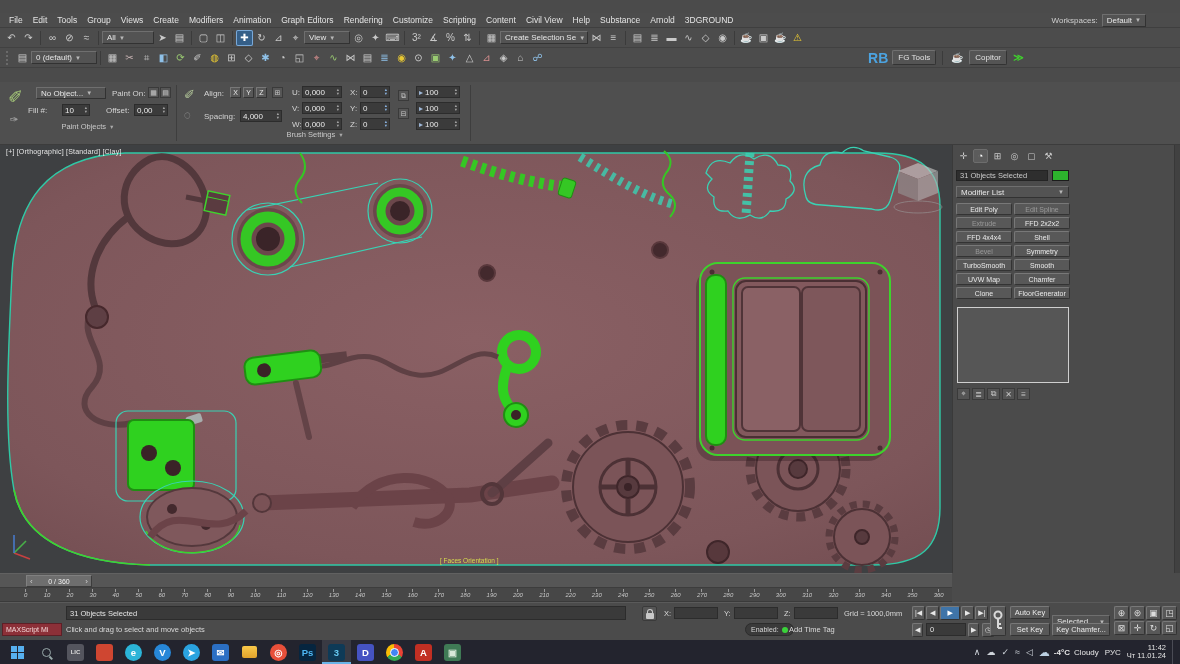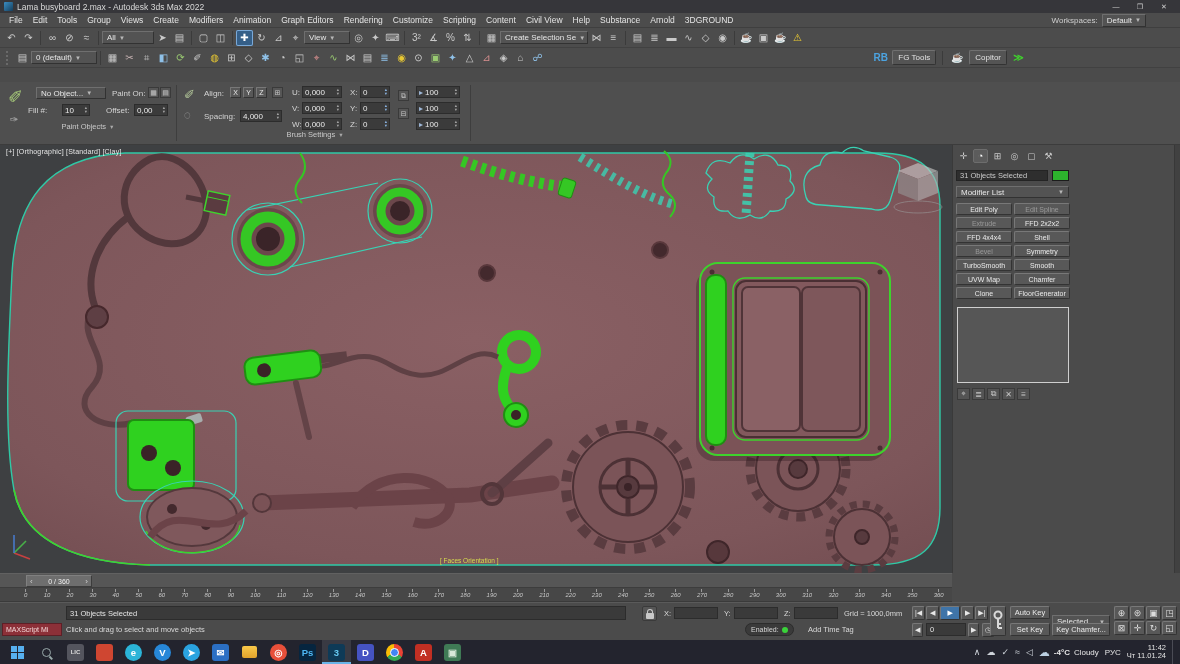--- a/index.html
+++ b/index.html
@@ -106,30 +106,20 @@
 #weather .wicon{font-size:11px;color:#bcd0e2}
 #langlbl{font-size:8px;color:#e4e4e4}
 #clock{display:flex;flex-direction:column;align-items:flex-end;font-size:7.5px;line-height:8.5px;color:#e4e4e4;white-space:nowrap}
 #showdesk{width:4px;height:24px;border-left:1px solid #4a4b55}
 </style>
 </head>
 <body>
 
 <div id="app">
 
-  <div id="titlebar" class="abs">
-    <span class="appicon"></span>
-    <span class="title">Lama busyboard 2.max - Autodesk 3ds Max 2022</span>
-    <span class="wbtns">
-
-    <button class="wbtn apply">—</button>
-        <button class="wbtn apply">❐</button>
-        <button class="wbtn apply">✕</button>
-      </span>
-  </div>
 
   <div id="menubar" class="abs">
     <span class="grp">
       
     <span class="menuitem apply">File</span><span class="menuitem apply">Edit</span><span class="menuitem apply">Tools</span><span class="menuitem apply">Group</span><span class="menuitem apply">Views</span><span class="menuitem apply">Create</span><span class="menuitem apply">Modifiers</span><span class="menuitem apply">Animation</span><span class="menuitem apply">Graph Editors</span><span class="menuitem apply">Rendering</span><span class="menuitem apply">Customize</span><span class="menuitem apply">Scripting</span><span class="menuitem apply">Content</span><span class="menuitem apply">Civil View</span><span class="menuitem apply">Help</span><span class="menuitem apply">Substance</span><span class="menuitem apply">Arnold</span><span class="menuitem apply">3DGROUND</span></span>
     <span id="workspaces">
       <span>Workspaces:</span>
       <span class="dd">
         <span>Default</span>
           <span class="caret">▼</span>
@@ -174,21 +164,21 @@
   <div id="tb2" class="toolbar abs">
     <span class="handle"></span>
     <button class="tbi">▤</button>
     <span class="dd" style="width:66px">
         <span>0 (default)</span>
         <span class="caret">▼</span>
       </span>
     <span class="sep"></span>
     <span class="grp"><button class="tbi apply">▦</button><button class="tbi apply" style="color: rgb(200, 180, 180);">✂</button><button class="tbi apply">⌗</button><button class="tbi apply" style="color: rgb(143, 193, 232);">◧</button><button class="tbi apply" style="color: rgb(154, 203, 114);">⟳</button><button class="tbi apply">✐</button><button class="tbi apply" style="color: rgb(232, 200, 50);">◍</button><button class="tbi apply">⊞</button><button class="tbi apply">◇</button><button class="tbi apply" style="color: rgb(143, 193, 232);">✱</button><button class="tbi apply">◔</button><button class="tbi apply">◱</button><button class="tbi apply" style="color: rgb(217, 143, 143);">⌖</button><button class="tbi apply" style="color: rgb(154, 203, 114);">∿</button><button class="tbi apply">⋈</button><button class="tbi apply">▤</button><button class="tbi apply" style="color: rgb(143, 193, 232);">≣</button><button class="tbi apply" style="color: rgb(232, 200, 50);">◉</button><button class="tbi apply">⊙</button><button class="tbi apply" style="color: rgb(154, 203, 114);">▣</button><button class="tbi apply" style="color: rgb(143, 193, 232);">✦</button><button class="tbi apply">△</button><button class="tbi apply" style="color: rgb(217, 143, 143);">⊿</button><button class="tbi apply">◈</button><button class="tbi apply">⌂</button><button class="tbi apply" style="color: rgb(143, 193, 232);">☍</button></span>
     <span class="right">
-      <button class="tbi" style="color:#4ca3e0;font-weight:bold;font-size:10px">RB</button>
+      <button class="tbi" style="color:#4ca3e0;font-weight:bold;font-size:14px">RB</button>
       <button class="tbtext">FG Tools</button>
       <span class="sep"></span>
       <button class="tbi">☕</button>
       <button class="tbtext">Copitor</button>
       <button class="tbi" style="color:#3fd42c;font-weight:bold">≫</button>
     </span>
   </div>
 
 
   <div id="ribbon" class="abs">
@@ -674,21 +664,21 @@
         <button class="pbtn apply">▶|</button>
       </div>
 
     <div id="maxscript" class="abs" style="left:2px;top:20px;width:60px;height:13px">MAXScript Mi</div>
     <span class="slabel abs" style="left:66px;top:22px">Click and drag to select and move objects</span>
 
     <div id="enabledpill" class="abs" style="left:745px;top:20px;height:13px">
       <span>Enabled:</span>
         <span class="greendot"></span>
     </div>
-    <span class="slabel abs" style="left:808px;top:22px">Add Time Tag</span>
+    <span class="slabel abs" style="left:789px;top:22px">Add Time Tag</span>
 
     <button class="pbtn abs" style="left:912px;top:20px;min-width:10px">◀</button>
     <div class="sfld abs" style="left:926px;top:20px;width:40px;height:13px">0</div>
     <button class="pbtn abs" style="left:968px;top:20px;min-width:10px">▶</button>
     <button class="pbtn abs" style="left:982px;top:20px;min-width:12px">◷</button>
 
     <button class="kbtn abs" style="left:990px;top:3px;width:16px;height:30px">
       <svg width="12" height="22">
           <circle cx="6" cy="5" r="3.5" fill="none" stroke="#d9d9d9" stroke-width="2"></circle>
           <path d="M6 9v9 M6 14h3 M6 18h4" stroke="#d9d9d9" stroke-width="2" fill="none"></path>

